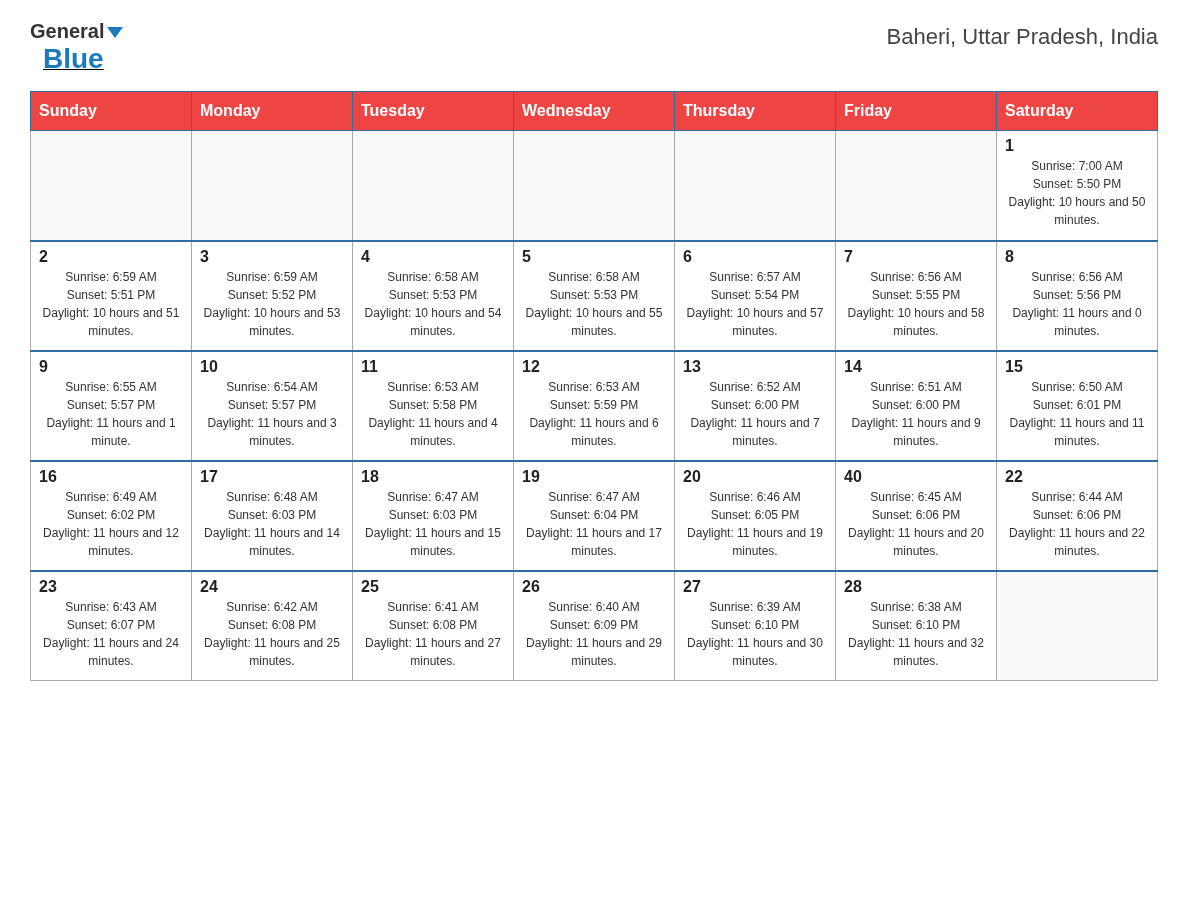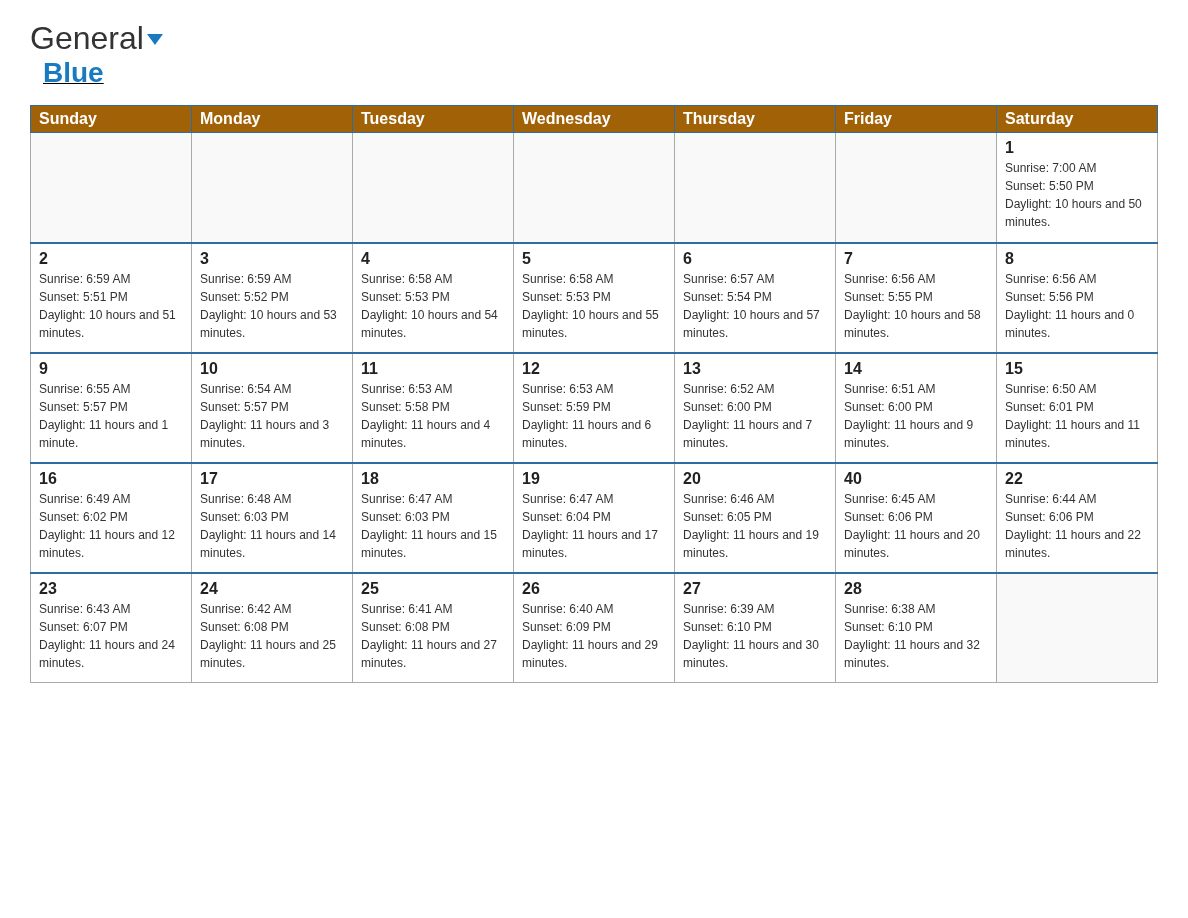--- a/index.html
+++ b/index.html
@@ -34,25 +34,25 @@
       font-size: 22px;
       color: #444;
       margin-top: 4px;
     }
     .calendar {
       width: 100%;
       border-collapse: collapse;
       margin-top: 16px;
     }
     .calendar th {
-      background-color: #a16207;
+      background-color: #ef4444;
       color: #fff;
       font-size: 16px;
       font-weight: bold;
-      padding: 4px 8px;
+      padding: 10px 8px;
       text-align: left;
       border: 1px solid #2e6da4;
     }
     .calendar td {
       border: 1px solid #aaa;
       vertical-align: top;
       padding: 6px 8px;
       width: 14.28%;
       min-height: 110px;
       height: 110px;
@@ -61,42 +61,44 @@
       font-size: 16px;
       font-weight: bold;
       color: #222;
       display: block;
       margin-bottom: 2px;
     }
     .day-info {
       font-size: 12px;
       color: #333;
       line-height: 1.5;
+      text-align: center;
     }
     .empty-cell {
       background: #f9f9f9;
     }
     .row-border td {
       border-top: 2px solid #2e6da4;
     }
   </style>
 </head>
 <body>
 
 <div class="header">
   <div class="logo">
   <div style="display:flex;align-items:center;">
-    <span style="font-size:32px;font-weight:normal;color:#333;">General</span>
+    <span style="font-size:20px;font-weight:bold;color:#333;">General</span>
     <span style="display:inline-block;width:0;height:0;border-left:8px solid transparent;border-right:8px solid transparent;border-top:11px solid #1a7abf;margin-left:3px;margin-bottom:-2px;"></span>
   </div>
   <div style="margin-left:13px;text-decoration:underline;">
     <span style="font-size:28px;font-weight:bold;color:#1a7abf;">Blue</span>
   </div>
 </div>
   <div class="title-section">
+    <div class="calendar-subtitle">Baheri, Uttar Pradesh, India</div>
   </div>
 </div>
 
 <table class="calendar">
   <thead>
     <tr>
       <th>Sunday</th>
       <th>Monday</th>
       <th>Tuesday</th>
       <th>Wednesday</th>

